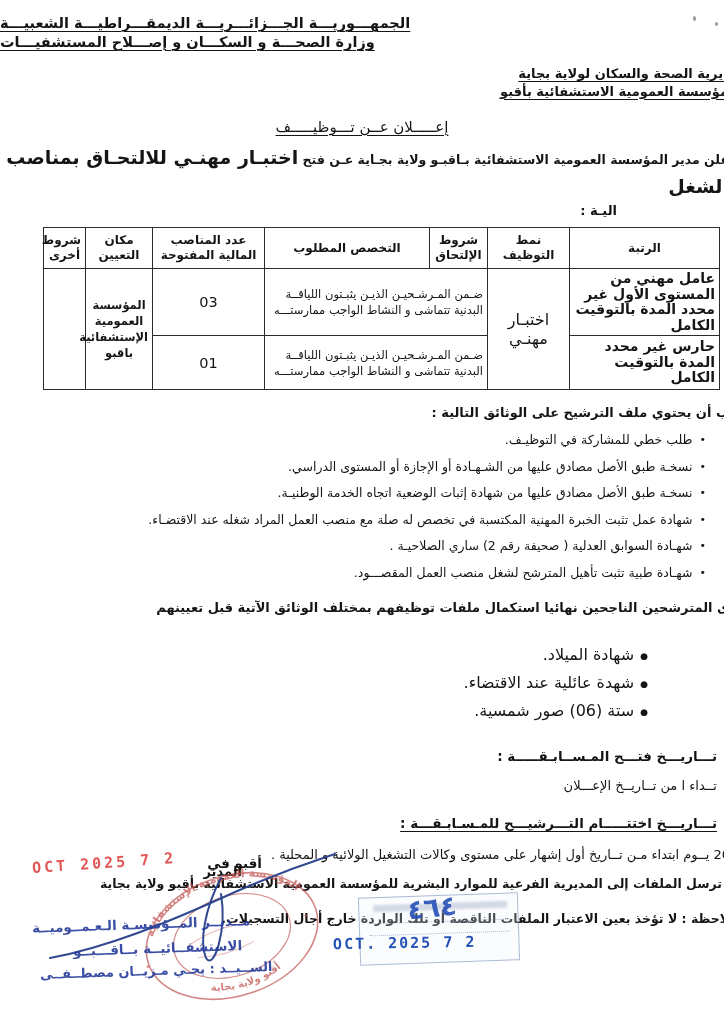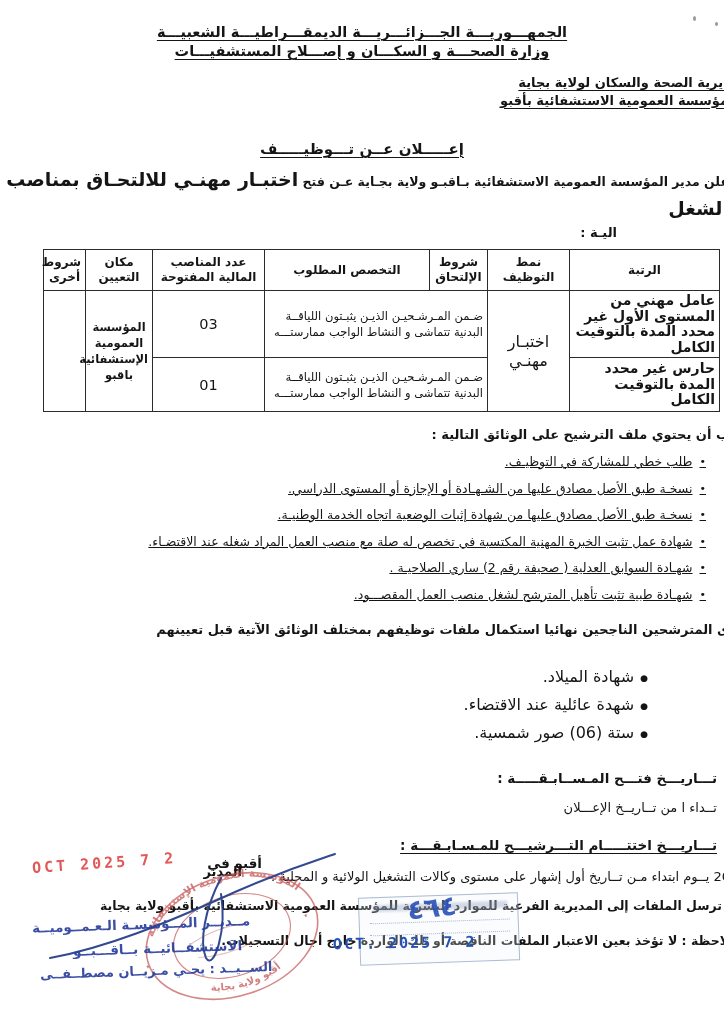--- a/index.html
+++ b/index.html
@@ -5,26 +5,26 @@
   html,body{margin:0;padding:0;background:#e8e8e8;}
   .page{
     position:relative;width:724px;height:1024px;margin:0 auto;
     background:#ffffff;overflow:hidden;color:#151515;
     font-family:"DejaVu Sans","Liberation Sans",sans-serif;
     direction:rtl;
   }
   .u{text-decoration:underline;text-underline-offset:3px;text-decoration-thickness:1.4px;}
 
   
-  .gov-header{padding-top:23px;text-align:center;}
+  .gov-header{padding-top:14px;text-align:left;}
   .gov-header div{font-size:14.5px;font-weight:bold;line-height:19px;}
   .dept{margin-top:13px;text-align:right;margin-right:-4px;}
   .dept div{font-size:13px;font-weight:bold;line-height:17.5px;}
 
-  .title{margin-top:31px;text-align:center;font-size:15px;font-weight:bold;letter-spacing:1px;}
+  .title{margin-top:18px;text-align:center;font-size:15px;font-weight:normal;letter-spacing:1px;}
 
   .intro{margin:8px -5px 0 4px;text-align:right;font-weight:bold;font-size:12.5px;line-height:26px;}
   .intro .big{font-size:19px;}
   .intro-cont{margin:0 107px 0 0;text-align:right;font-weight:bold;font-size:13px;line-height:18px;}
 
   
   table.positions{
     border-collapse:collapse;margin:7px 4px 0 0;table-layout:fixed;
     width:676px;
   }
@@ -32,21 +32,21 @@
   table.positions th{font-size:12px;font-weight:bold;height:36px;text-align:center;line-height:15px;}
   td.rank{font-size:14px;font-weight:bold;text-align:right;padding:3px 9px;line-height:15.5px;height:49px;}
   td.mode{font-size:16px;text-align:center;letter-spacing:1px;}
   td.spec{font-size:11.5px;text-align:right;line-height:16px;padding:3px 8px;}
   td.num{font-size:14.5px;text-align:center;}
   td.loc{font-size:11.5px;font-weight:bold;text-align:center;line-height:16px;padding:2px 2px;}
   td.other{background:#fff;}
 
   
   .sec-heading{margin:15px -5px 0 0;text-align:right;font-weight:bold;font-size:13px;}
-  ul.docs{list-style:none;margin:7px 0 12px 0;padding:0 18px 0 0;text-decoration:underline;}
+  ul.docs{list-style:none;margin:7px 0 12px 0;padding:0 18px 0 0;}
   ul.docs li{font-size:12.5px;line-height:25.5px;text-align:right;}
   ul.docs li::before{content:"\2022";font-size:11px;margin-left:7px;position:relative;top:-1px;}
 
   .final-heading{margin:14px -5px 0 0;text-align:right;font-size:13px;font-weight:bold;}
 
   ul.final{list-style:none;margin:27px 76px 0 0;padding:0;}
   ul.final li{font-size:16px;line-height:25px;text-align:right;}
   ul.final li::before{content:"\25CF";font-size:9px;margin-left:6px;position:relative;top:-1px;}
 
   .date-heading{margin:22px 7px 0 0;text-align:right;font-size:13.5px;font-weight:bold;}

